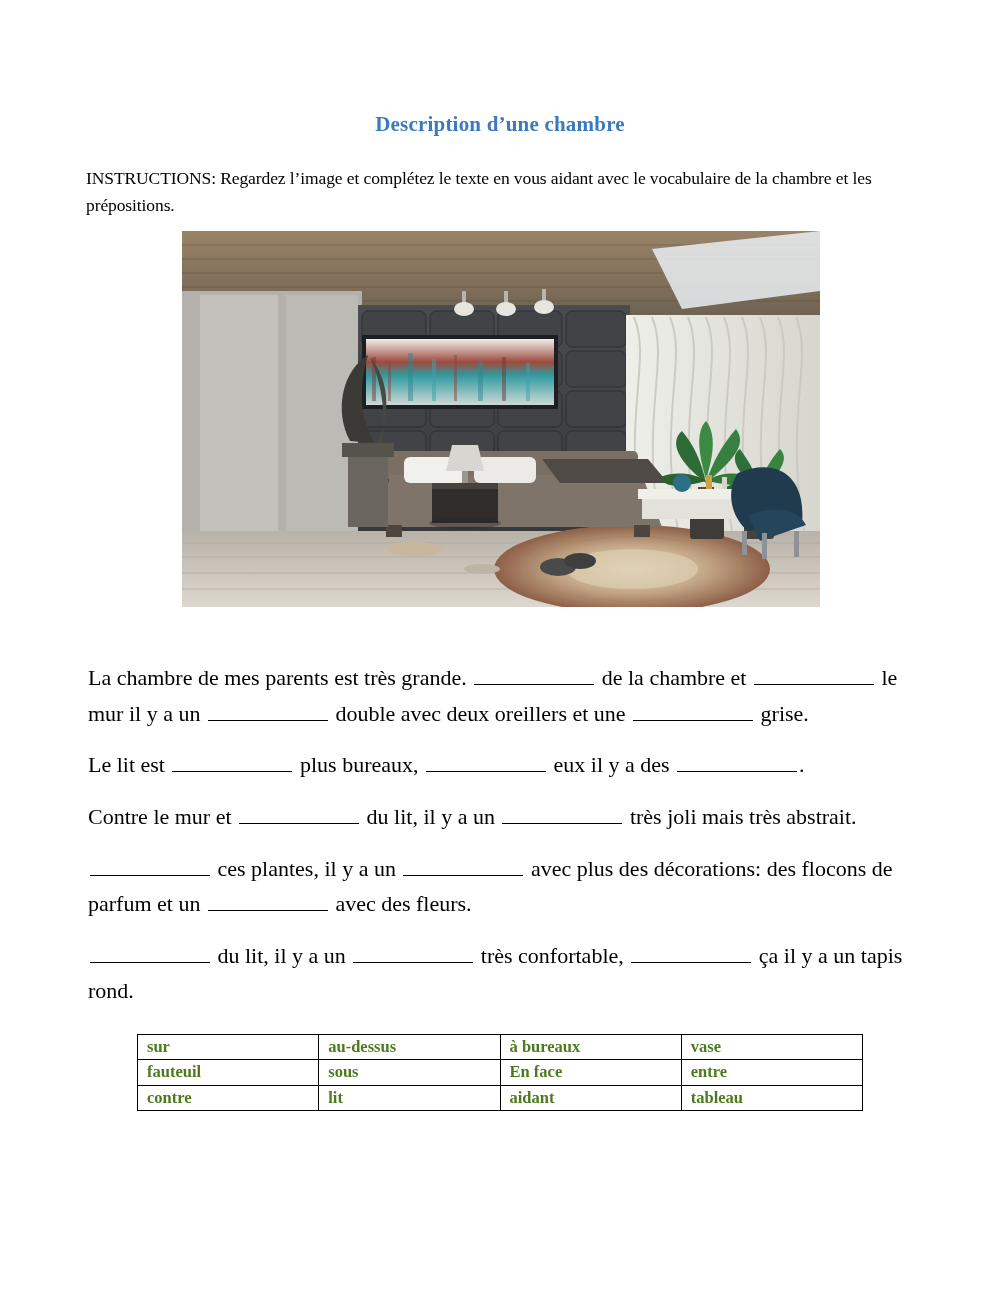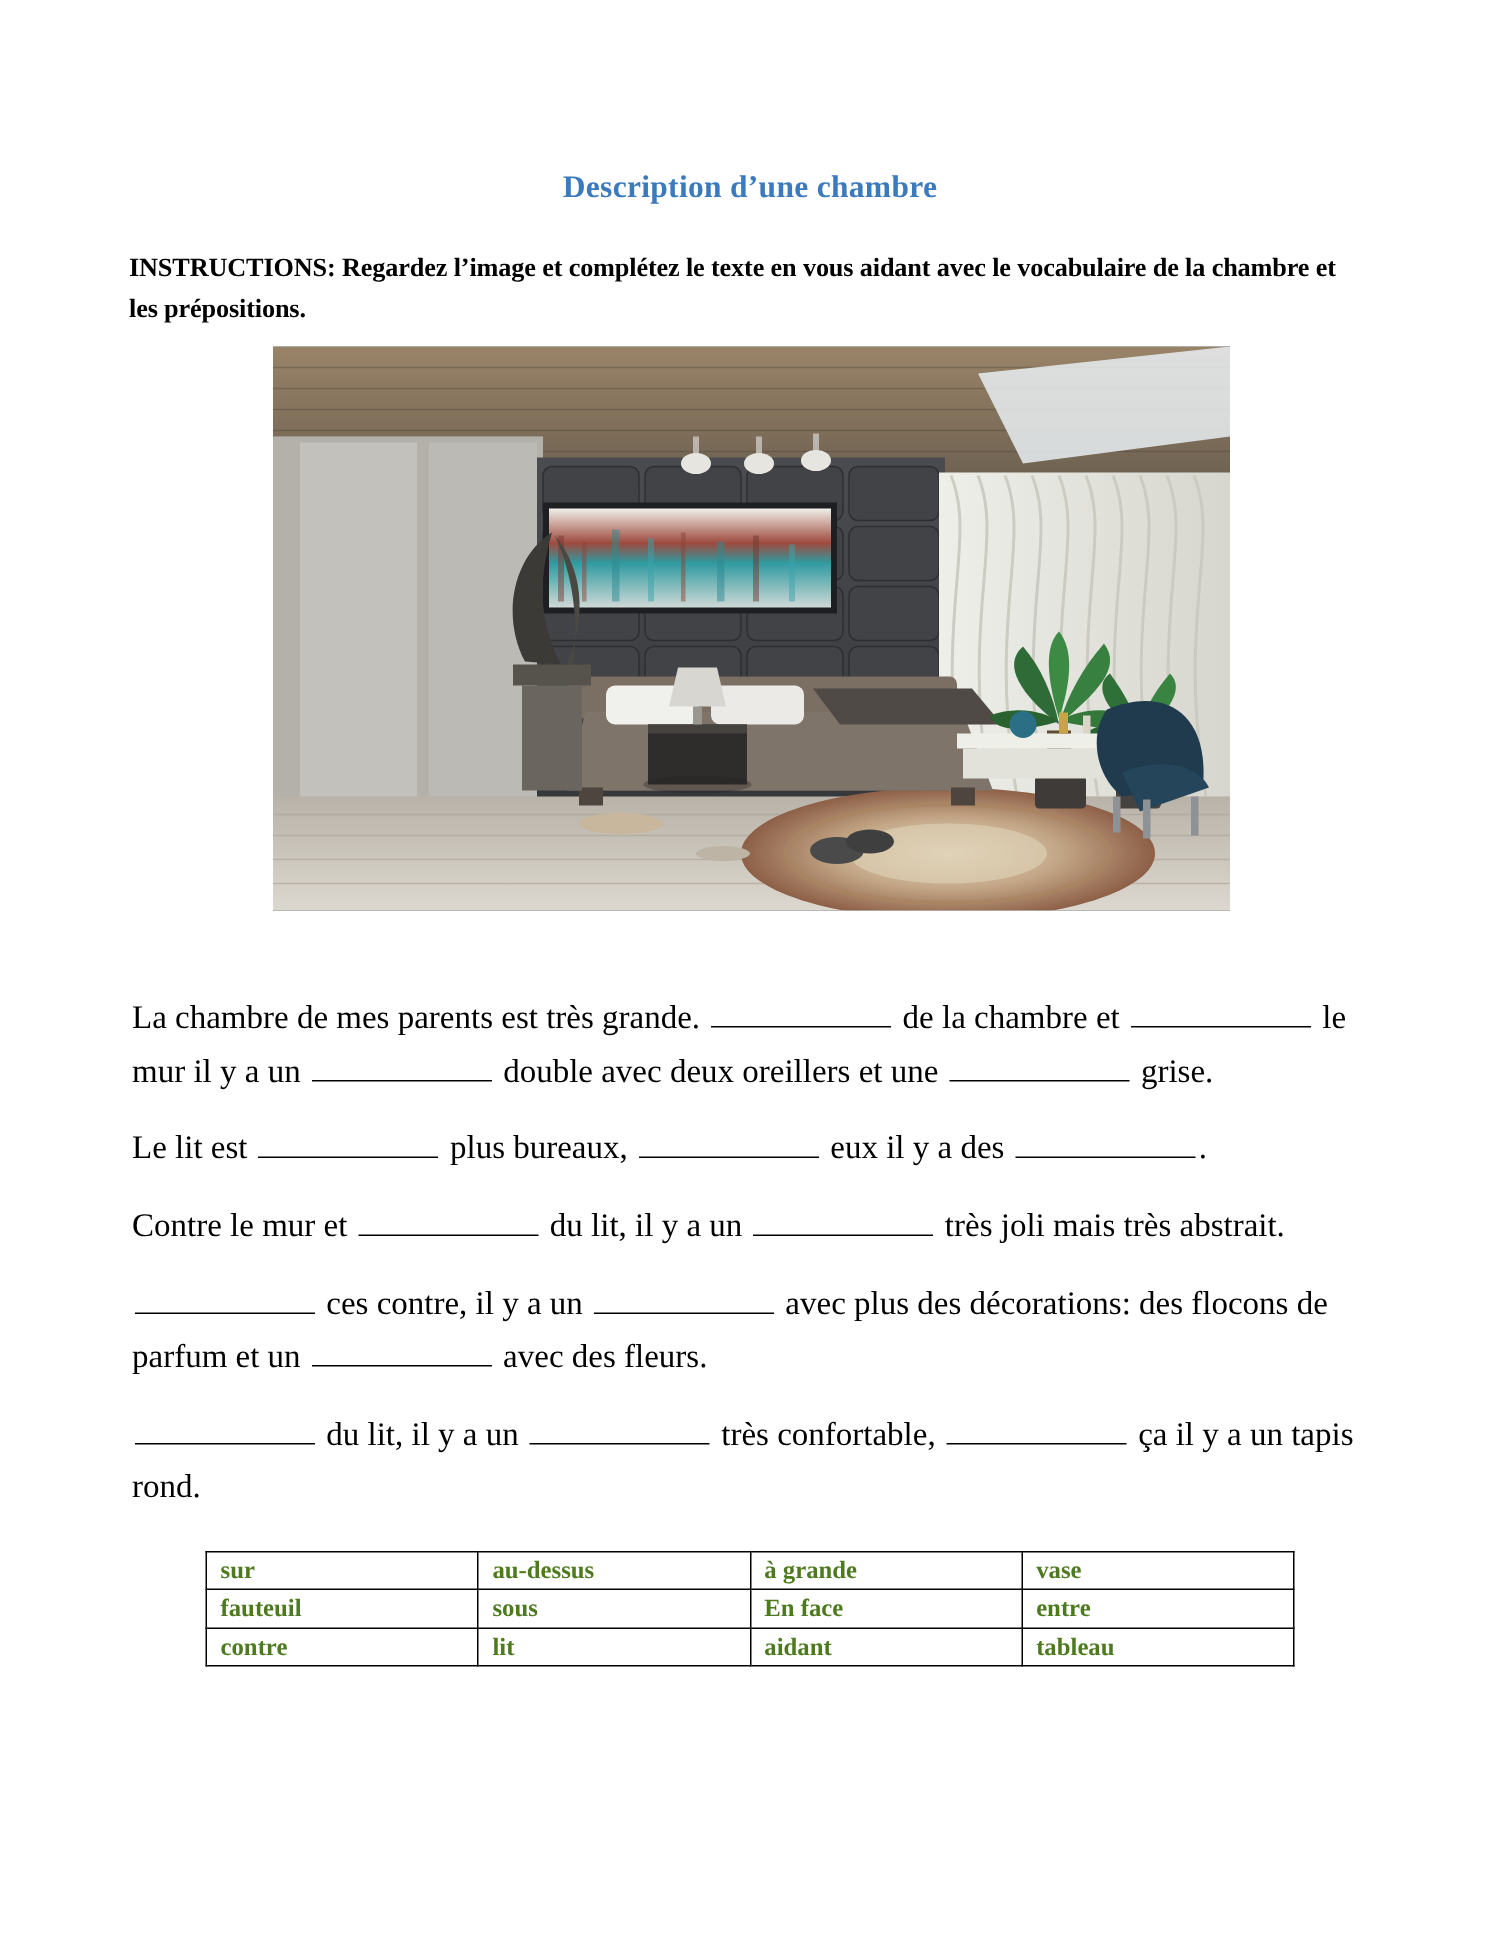--- a/index.html
+++ b/index.html
@@ -33,21 +33,21 @@
     font-weight: bold;
     color: #3a7abd;
     letter-spacing: 0.2px;
   }
   .instructions {
     position: absolute;
     top: 165px;
     left: 86px;
     width: 826px;
     font-size: 17.5px;
-    font-weight: bold;
+    font-weight: normal;
     line-height: 1.52;
     letter-spacing: -0.1px;
   }
   .photo {
     position: absolute;
     top: 231px;
     left: 182px;
     width: 638px;
     height: 376px;
     overflow: hidden;
@@ -336,21 +336,21 @@
       <span>Contre le mur et</span>
       <span class="blank"></span>
       <span>du lit, il y a un</span>
       <span class="blank"></span>
       <span>très joli mais très abstrait.</span>
     </p>
 
 
     <p class="para">
       <span class="blank"></span>
-      <span>ces contre, il y a un</span>
+      <span>ces plantes, il y a un</span>
       <span class="blank"></span>
       <span>avec plus des décorations: des flocons de parfum et un</span>
       <span class="blank"></span>
       <span>avec des fleurs.</span>
     </p>
 
     <p class="para">
       <span class="blank"></span>
       <span>du lit, il y a un</span>
       <span class="blank"></span>
@@ -359,21 +359,21 @@
       <span>ça il y a un tapis rond.</span>
     </p>
 
   </div>
 
   <table class="wordbank">
     <tbody>
       <tr>
         <td>sur</td>
         <td>au-dessus</td>
-        <td>à grande</td>
+        <td>à bureaux</td>
         <td>vase</td>
       </tr>
       <tr>
         <td>fauteuil</td>
         <td>sous</td>
         <td>En face</td>
         <td>entre</td>
       </tr>
       <tr>
         <td>contre</td>

